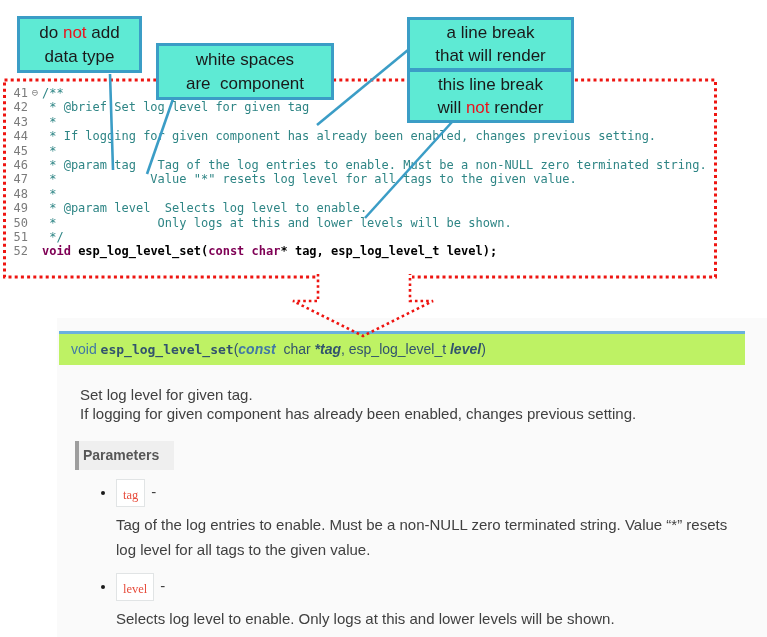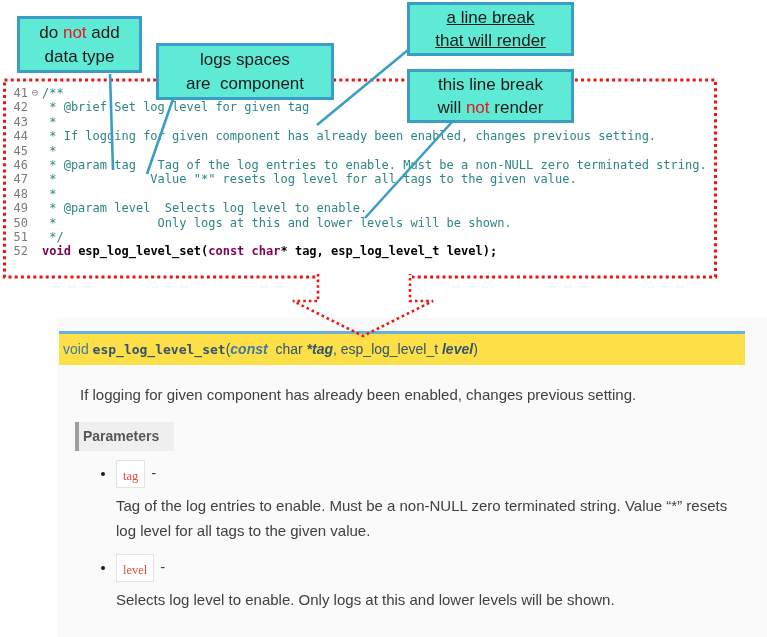--- a/index.html
+++ b/index.html
@@ -31,31 +31,31 @@
   .callout {
     position:absolute; z-index:3; background:#5eead4;
     border:3px solid #3b9dc6; color:#1a1a1a;
     font-size:17px; line-height:1.38; text-align:center;
     display:flex; align-items:center; justify-content:center;
     white-space:pre-wrap;
   }
   .callout .red { color:#e8141e; }
   .co-1 { left:17px;  top:16px; width:125px; height:57px; }
   .co-2 { left:156px; top:43px; width:178px; height:57px; }
-  .co-3 { left:407px; top:2px;  width:167px; height:54px;text-decoration:underline; }
+  .co-3 { left:407px; top:17px;  width:167px; height:54px; }
   .co-4 { left:407px; top:69px; width:167px; height:54px; }
 
   
   .doc-panel {
     position:absolute; left:57px; top:318px; width:710px; height:319px; z-index:1;
     background:#fafafa; color:#404040;
   }
   .sig {
-    margin:13px 22px 0 2px; background:#fde047; border-top:3px solid #6ab0de;
-    padding:7px 10px 8px 4px; font-size:14px; color:#32536d; white-space:pre-wrap;
+    margin:13px 22px 0 2px; background:#bef264; border-top:3px solid #6ab0de;
+    padding:7px 10px 8px 12px; font-size:14px; color:#32536d; white-space:pre-wrap;
   }
   .sg-kw  { color:#4179a5; }
   .sg-kwi { color:#4179a5; font-style:italic; font-weight:bold; }
   .sg-name{ font-family:"DejaVu Sans Mono", monospace; font-weight:bold; font-size:13px; }
   .sg-var { font-style:italic; font-weight:bold; }
   .doc-p { margin:20px 20px 0 23px; font-size:15px; line-height:19px; }
   .doc-p + .doc-p { margin-top:0; }
   .param-head {
     display:inline-block; margin:18px 0 0 18px; background:#efefef;
     border-left:4px solid #9e9e9e; padding:6px 15px 7px 4px;
@@ -82,27 +82,28 @@
   <rect x="316" y="272" width="96" height="10" fill="#ffffff"></rect>
   <path d="M318,274 L318,301 L293,301 L363,336 L433,301 L410,301 L410,274" fill="none" stroke="#ee1511" stroke-width="2.6" stroke-dasharray="2.6 3"></path>
   <path d="M110,74 L113,170" stroke="#3b9dc6" stroke-width="2.6" fill="none"></path>
   <path d="M173,99 L147,174" stroke="#3b9dc6" stroke-width="2.6" fill="none"></path>
   <path d="M408,50 L317,125" stroke="#3b9dc6" stroke-width="2.6" fill="none"></path>
   <path d="M452,122 L365,218" stroke="#3b9dc6" stroke-width="2.6" fill="none"></path>
 </svg>
 
 <div class="callout co-1"><div><span>do </span><span class="red">not</span><span> add</span><br><span>data type</span><span class="red"></span><span></span></div></div>
 
-<div class="callout co-2"><div><span>logs spaces</span><span class="red"></span><span></span><br><span>are  component</span><span class="red"></span><span></span></div></div>
+<div class="callout co-2"><div><span>white spaces</span><span class="red"></span><span></span><br><span>are  component</span><span class="red"></span><span></span></div></div>
 
 <div class="callout co-3"><div><span>a line break</span><span class="red"></span><span></span><br><span>that will render</span><span class="red"></span><span></span></div></div>
 
 <div class="callout co-4"><div><span>this line break</span><span class="red"></span><span></span><br><span>will </span><span class="red">not</span><span> render</span></div></div>
 
 <div class="doc-panel">
   <div class="sig"><span class="sg-kw">void </span><span class="sg-name">esp_log_level_set</span><span class="sg-pl">(</span><span class="sg-kwi">const</span><span class="sg-pl">  char </span><span class="sg-var">*tag</span><span class="sg-pl">, esp_log_level_t </span><span class="sg-var">level</span><span class="sg-pl">)</span></div>
+  <p class="doc-p">Set log level for given tag.</p>
   <p class="doc-p">If logging for given component has already been enabled, changes previous setting.</p>
   <div class="param-head">Parameters</div>
   <ul class="param-list">
       <li><span class="chip">tag</span><span class="dash">-</span><div class="pdesc">Tag of the log entries to enable. Must be a non-NULL zero terminated string. Value “*” resets log level for all tags to the given value.</div></li>
       <li><span class="chip">level</span><span class="dash">-</span><div class="pdesc">Selects log level to enable. Only logs at this and lower levels will be shown.</div></li>
     </ul>
 </div>
 
 </body></html>

